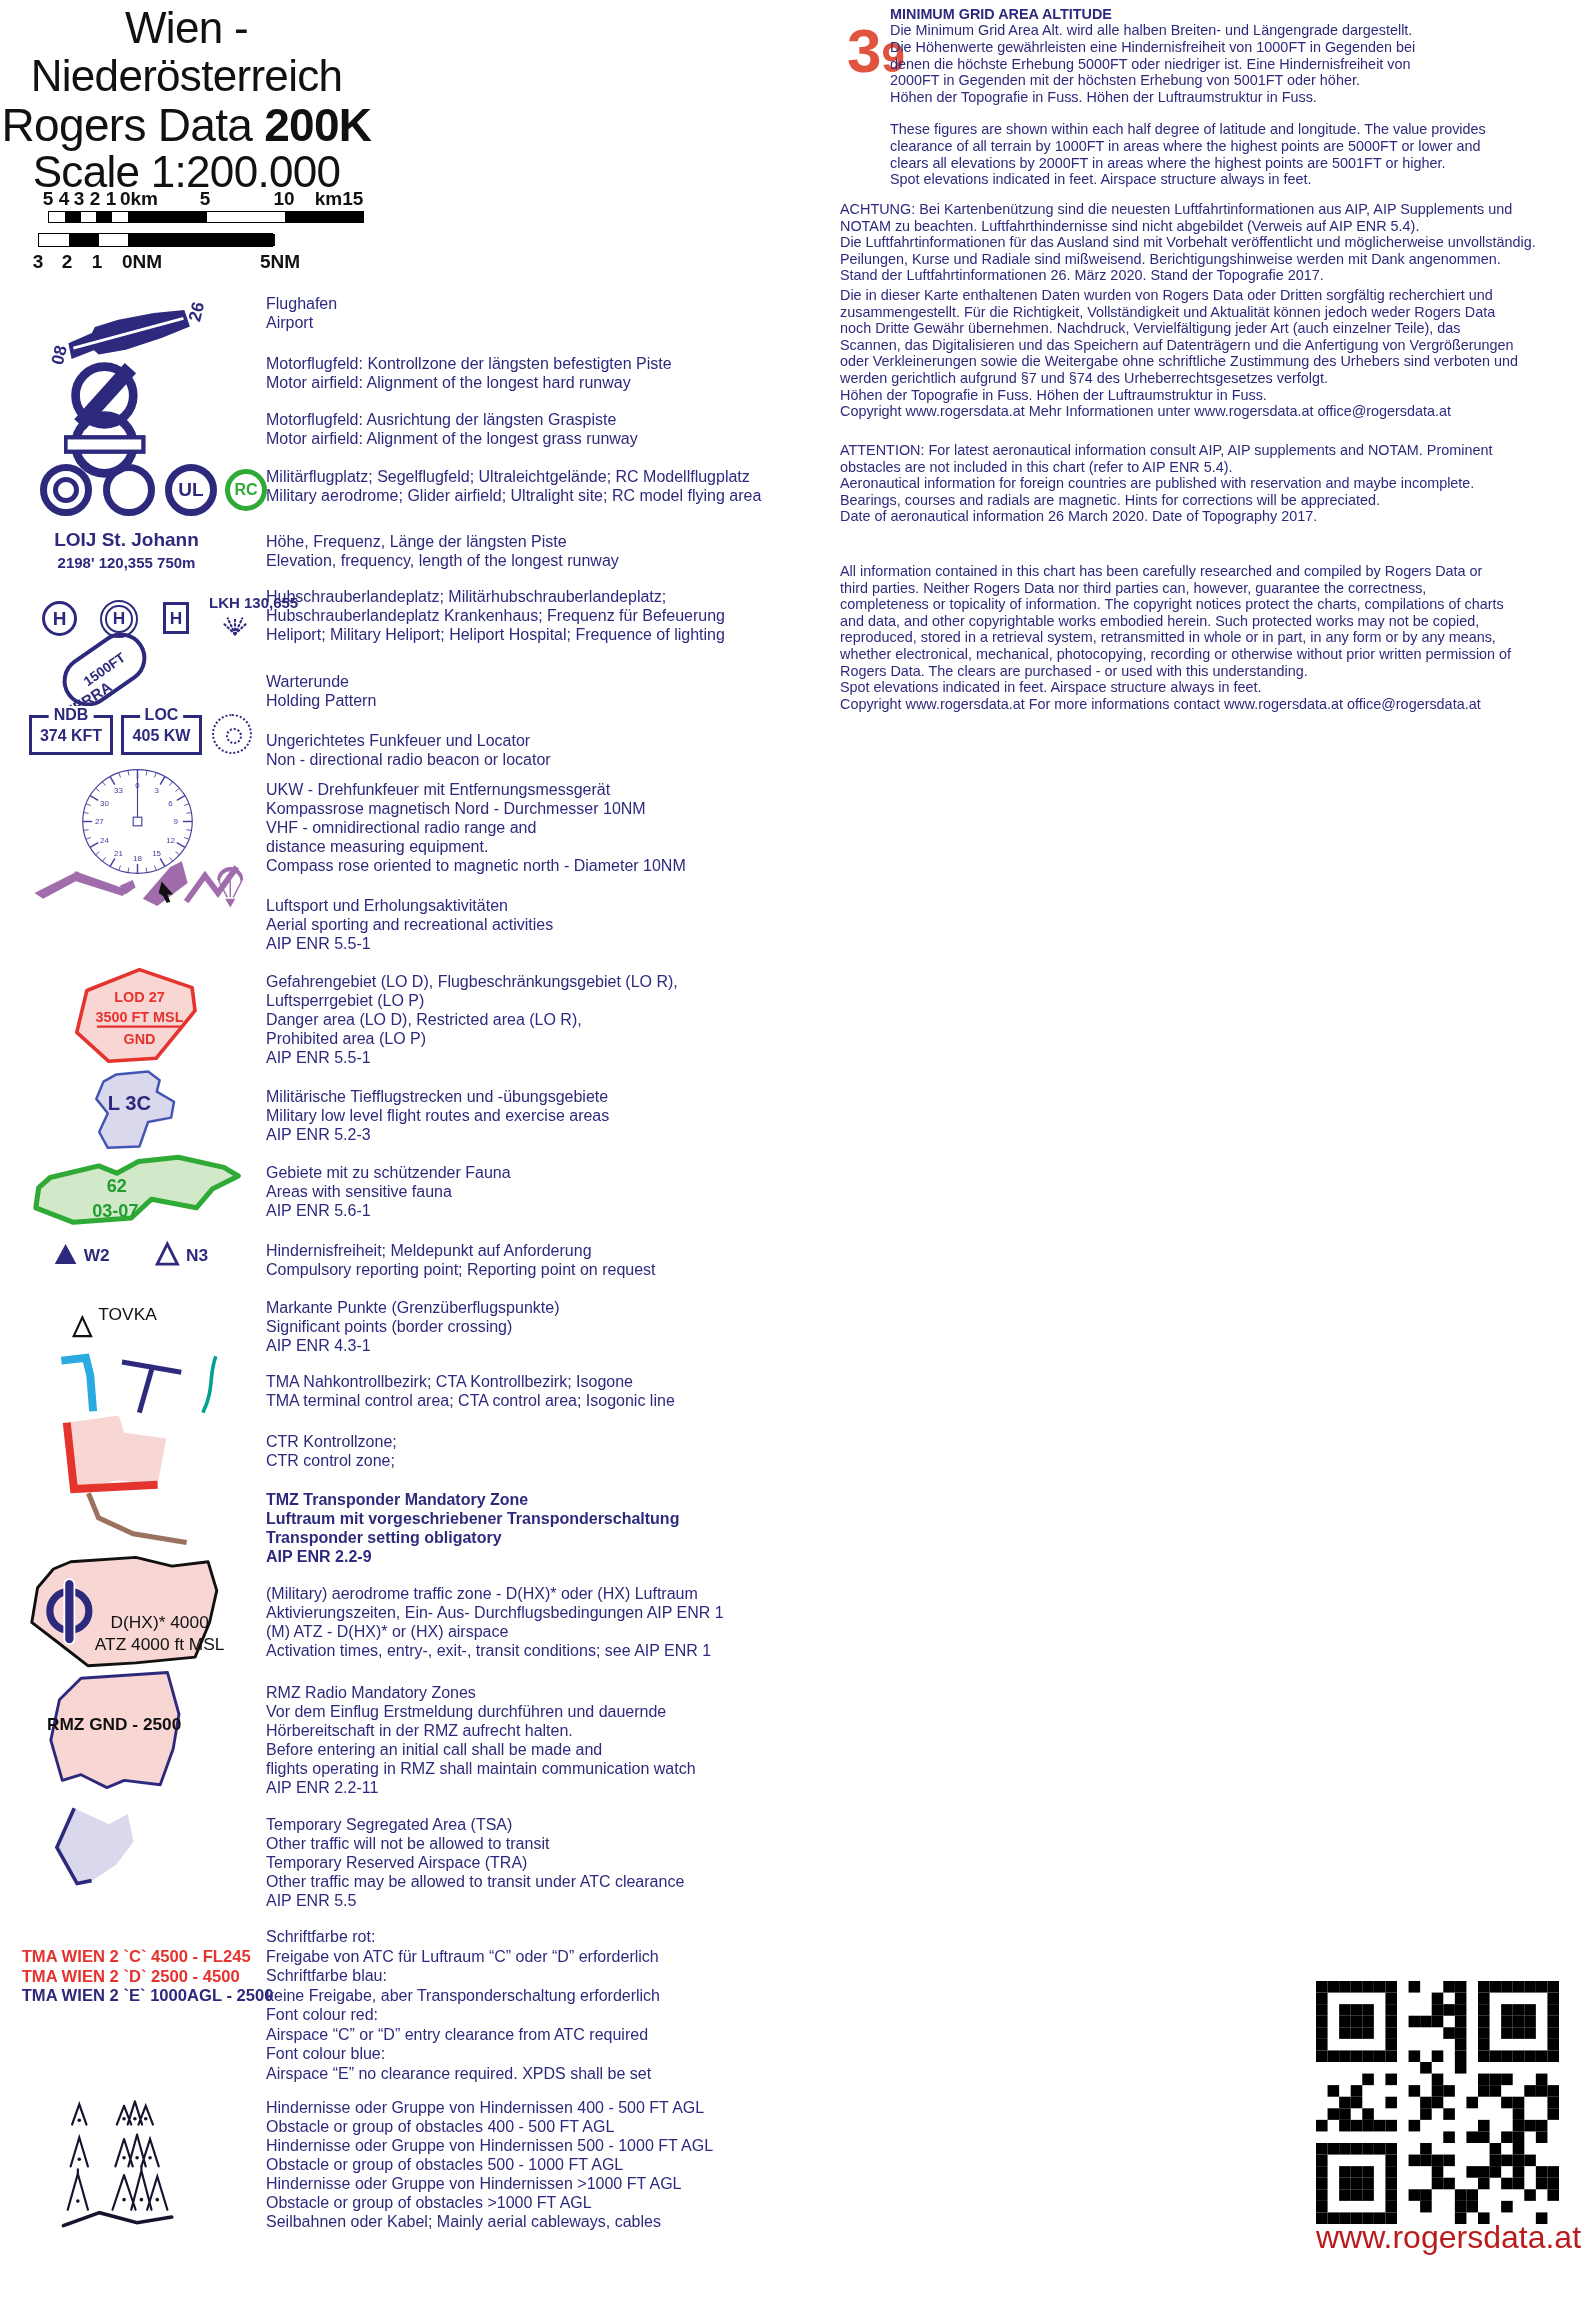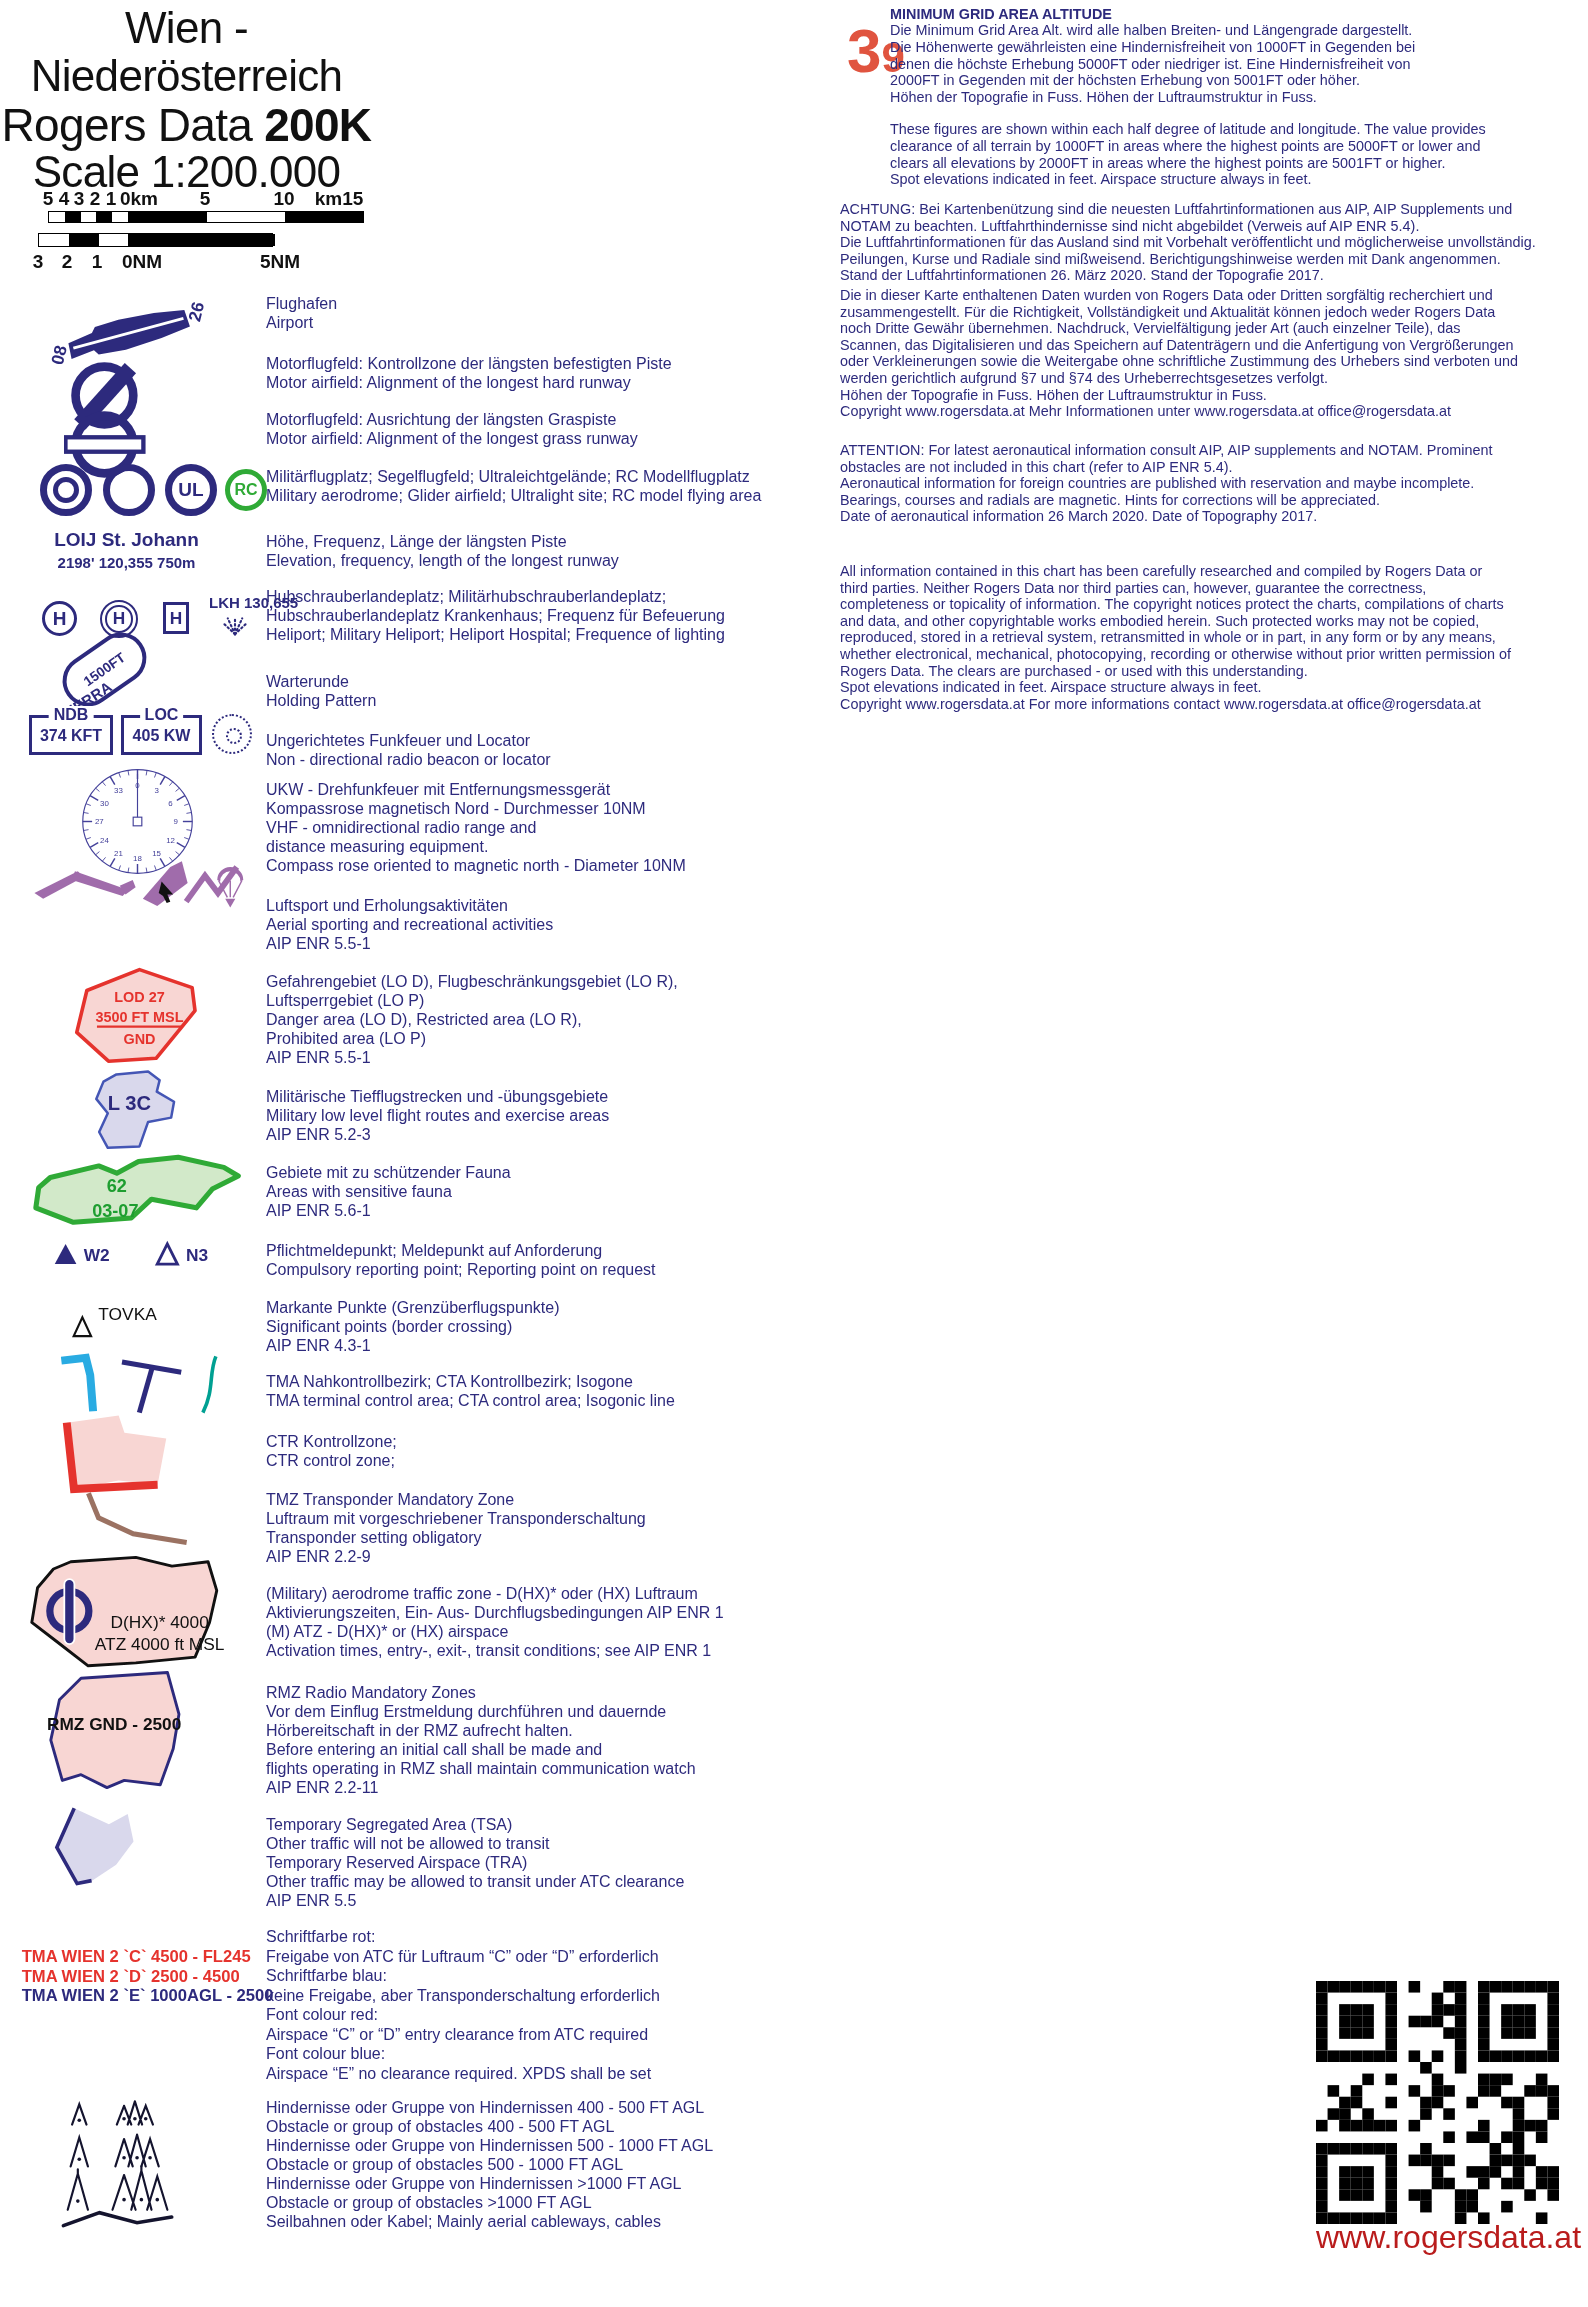--- a/index.html
+++ b/index.html
@@ -316,21 +316,21 @@
       <div>AIP ENR 5.6-1</div>
     </div>
 
   <svg class="abs" style="left:49px;top:1238px;" width="202" height="32" viewBox="0 0 280 44">
     <polygon points="8,36 23,8 38,36" fill="var(--navy)"></polygon>
     <text x="48" y="32" font-size="24" font-weight="700" fill="var(--navy)">W2</text>
     <polygon points="150,36 164,8 178,36" fill="none" stroke="var(--navy)" stroke-width="4"></polygon>
     <text x="190" y="32" font-size="24" font-weight="700" fill="var(--navy)">N3</text>
   </svg>
   <div class="tcol" style="top:1241px;">
-      <div>Pflichtmeldepunkt; Meldepunkt auf Anforderung</div>
+      <div>Hindernisfreiheit; Meldepunkt auf Anforderung</div>
       <div>Compulsory reporting point; Reporting point on request</div>
     </div>
 
   <svg class="abs" style="left:65px;top:1294px;" width="152" height="48" viewBox="0 0 210 66">
     <polygon points="12,58 24,32 36,58" fill="none" stroke="#111" stroke-width="3"></polygon>
     <text x="46" y="36" font-size="24" fill="#111">TOVKA</text>
   </svg>
   <div class="tcol" style="top:1298px;">
       <div>Markante Punkte (Grenzüberflugspunkte)</div>
       <div>Significant points (border crossing)</div>
@@ -355,21 +355,21 @@
     <polyline points="26,12 36,104 152,98" fill="none" stroke="var(--red)" stroke-width="11"></polyline>
   </svg>
   <div class="tcol" style="top:1432px;">
       <div>CTR Kontrollzone;</div>
       <div>CTR control zone;</div>
     </div>
 
   <svg class="abs" style="left:81px;top:1489px;" width="116" height="65" viewBox="0 0 160 90">
     <polyline points="10,6 24,40 72,62 146,74" fill="none" stroke="var(--brown)" stroke-width="7"></polyline>
   </svg>
-  <div class="tcol" style="top:1490px;">
+  <div class="tcol" style="top:1490px;font-weight:bold;">
       <div>TMZ Transponder Mandatory Zone</div>
       <div>Luftraum mit vorgeschriebener Transponderschaltung</div>
       <div>Transponder setting obligatory</div>
       <div>AIP ENR 2.2-9</div>
     </div>
 
   <svg class="abs" style="left:26px;top:1553px;" width="224" height="123" viewBox="0 0 310 170">
     <polygon points="62,12 152,6 202,18 252,12 264,52 254,96 234,144 152,152 86,156 42,122 8,96 16,48 38,22" fill="var(--pink)" stroke="#111" stroke-width="4" stroke-linejoin="round"></polygon>
     <g>
       <circle cx="60" cy="80" r="27" fill="none" stroke="var(--navy)" stroke-width="10"></circle>

